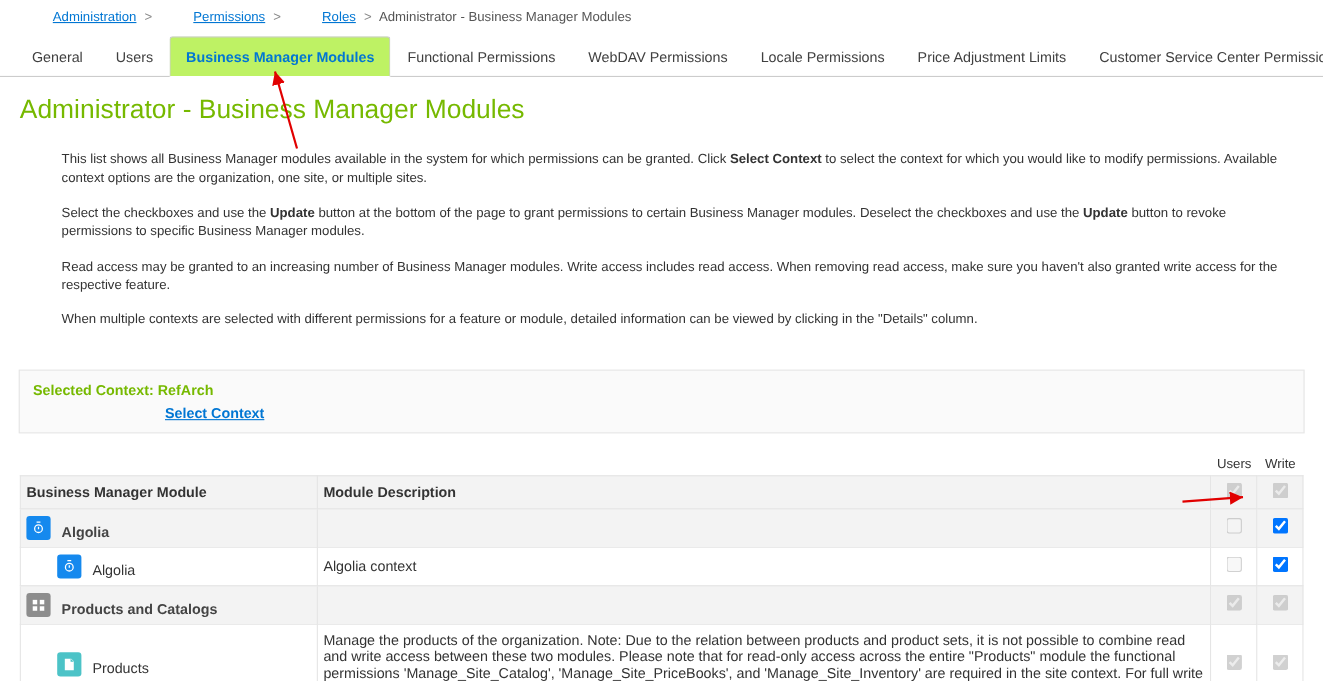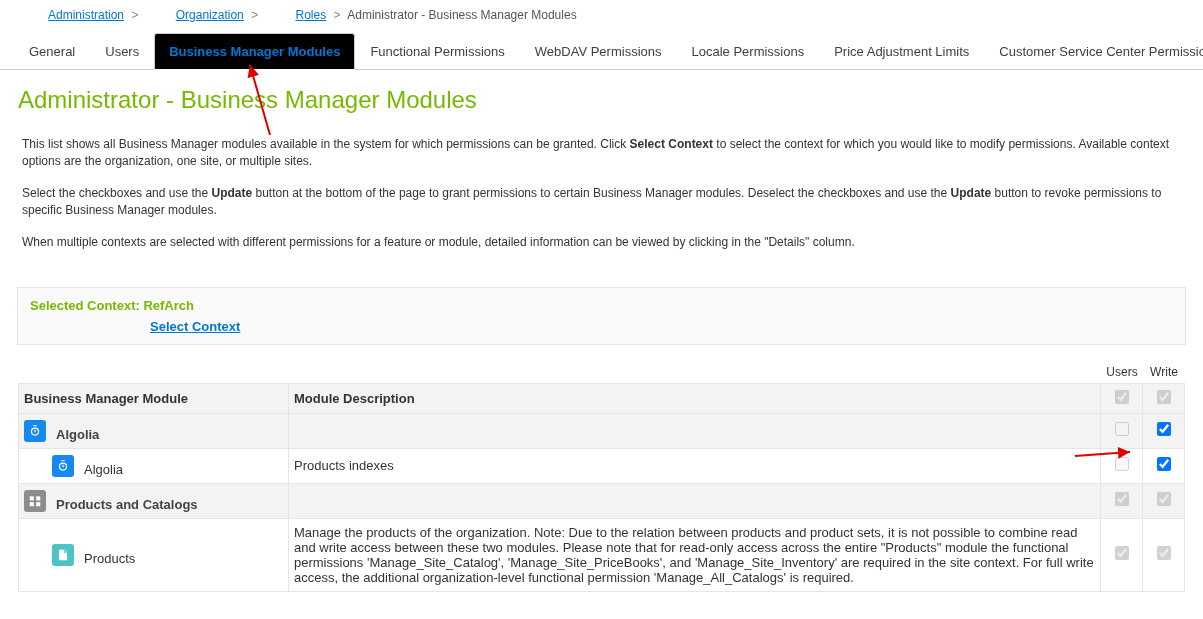--- a/index.html
+++ b/index.html
@@ -39,37 +39,37 @@
       position: relative;
       top: 1px;
       white-space: nowrap;
     }
     .tab.active {
       color: #0176D3;
       font-weight: bold;
       border: 1px solid #ccc;
       border-bottom: 1px solid #fff;
       border-radius: 3px 3px 0 0;
-      background: #000000;
+      background: #bef264;
     }
 
     h1.page-title {
       color: #76b900;
       font-size: 24px;
       font-weight: normal;
       padding: 16px 18px 18px;
     }
 
     .intro {
       padding: 4px 22px 12px;
       font-size: 12px;
       color: #333;
       line-height: 1.45;
     }
-    .intro p { margin-bottom: 14px; }
+    .intro p { margin-bottom: 14px; margin-left: 34px; }
     .intro b { font-weight: bold; }
 
     .context-box {
       margin: 10px 17px 16px;
       border: 1px solid #e5e5e5;
       padding: 10px 12px 10px;
       background: #fafafa;
     }
     .context-box .ctx-label {
       color: #76b900;
@@ -142,21 +142,21 @@
       pointer-events: none;
     }
     .arrow-svg { overflow: visible; }
   </style>
 </head>
 <body>
 
 <div class="breadcrumb">
   <a href="#">Administration</a>
   <span class="sep">&gt;</span>
-  <a href="#">Organization</a>
+  <a href="#">Permissions</a>
   <span class="sep">&gt;</span>
   <a href="#">Roles</a>
   <span class="sep">&gt;</span>
   <span class="current">Administrator - Business Manager Modules</span>
 </div>
 
 <div class="tabs" id="tabs">
     <div class="tab">General</div>
     <div class="tab">Users</div>
     <div class="tab active">Business Manager Modules</div>
@@ -169,20 +169,21 @@
 
 <h1 class="page-title">Administrator - Business Manager Modules</h1>
 
 <div class="intro">
   <p>
     <span>This list shows all Business Manager modules available in the system for which permissions can be granted. Click </span><b>Select Context</b><span> to select the context for which you would like to modify permissions. Available context options are the organization, one site, or multiple sites.</span>
   </p>
   <p>
     <span>Select the checkboxes and use the </span><b>Update</b><span> button at the bottom of the page to grant permissions to certain Business Manager modules. Deselect the checkboxes and use the </span><b>Update</b><span> button to revoke permissions to specific Business Manager modules.</span>
   </p>
+  <p>Read access may be granted to an increasing number of Business Manager modules. Write access includes read access. When removing read access, make sure you haven't also granted write access for the respective feature.</p>
   <p>When multiple contexts are selected with different permissions for a feature or module, detailed information can be viewed by clicking in the "Details" column.</p>
 </div>
 
 <div class="context-box">
   <span class="ctx-label">
     <span>Selected Context: </span><span>RefArch</span>
   </span>
   <a href="#" class="select-context">Select Context</a>
 </div>
 
@@ -225,21 +226,21 @@
           <td class="col-module">
             <div class="mod-cell indent">
               <span class="icon-box icon-blue">
                 <svg viewBox="0 0 24 24">
                   <path d="M12 6a7 7 0 1 0 7 7 7 7 0 0 0-7-7zm0 12a5 5 0 1 1 5-5 5 5 0 0 1-5 5zm-1-8h2v4h-2zM9 2h6v2H9z"></path>
                 </svg>
               </span>
               <span>Algolia</span>
             </div>
           </td>
-          <td>Products indexes</td>
+          <td>Algolia context</td>
           <td class="col-check"><input type="checkbox" disabled="" style=""></td>
           <td class="col-check"><input type="checkbox" checked="" style=""></td>
         </tr>
         <tr class="group-row">
           <td class="col-module">
             <div class="mod-cell">
               <span class="icon-box icon-grey">
                 <svg viewBox="0 0 24 24">
                   <rect x="3" y="4" width="7" height="7"></rect>
                   <rect x="14" y="4" width="7" height="7"></rect>

